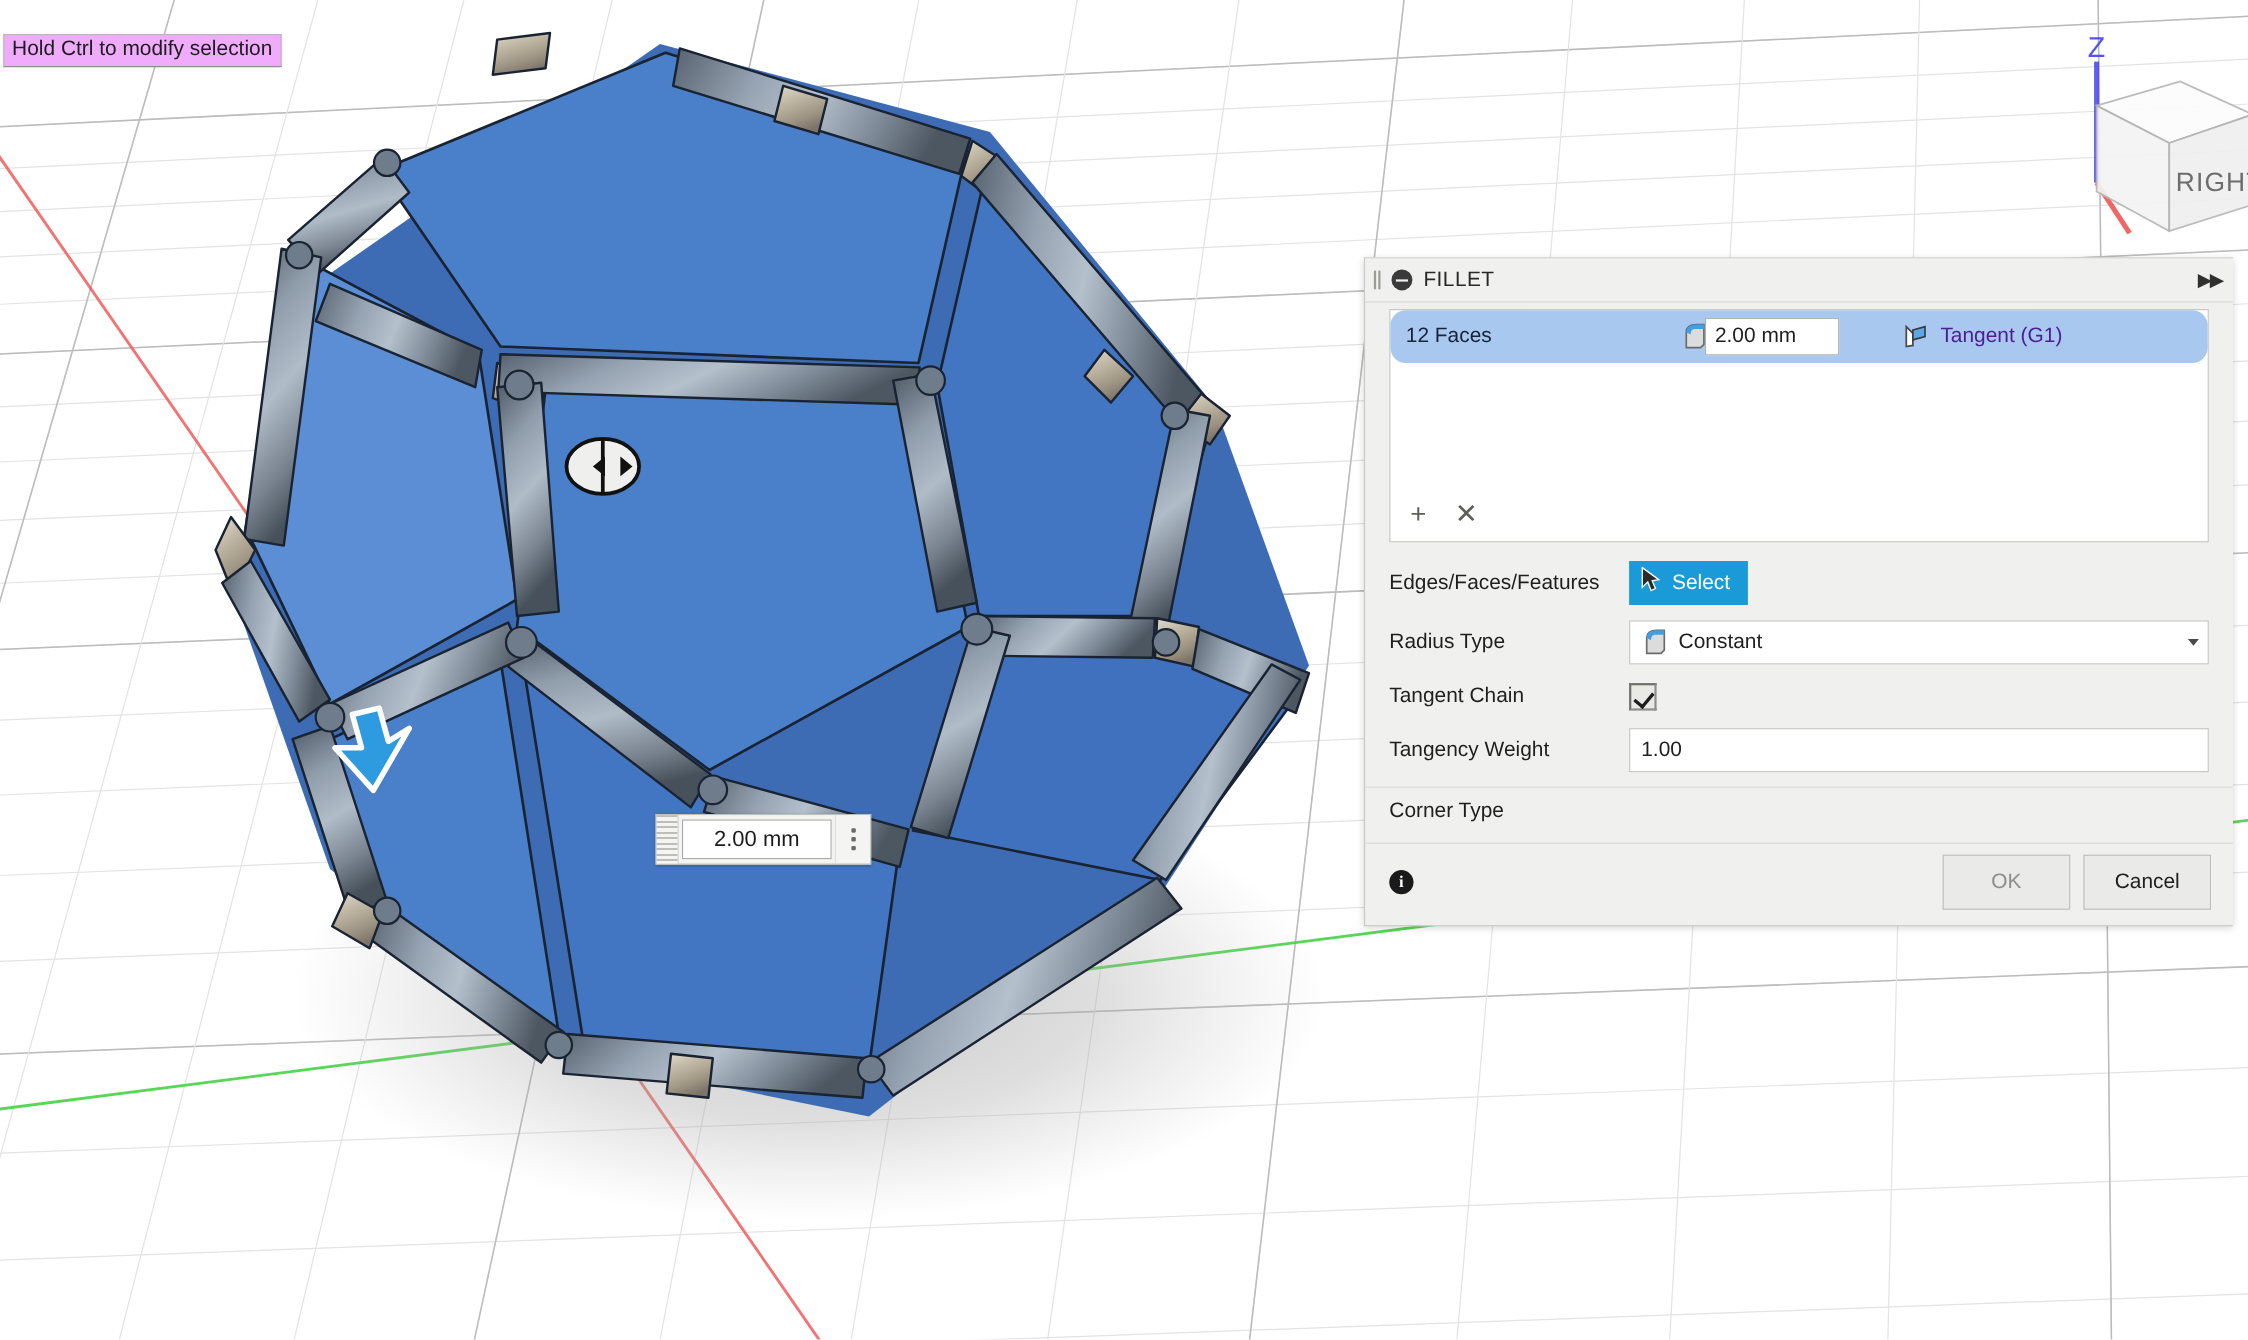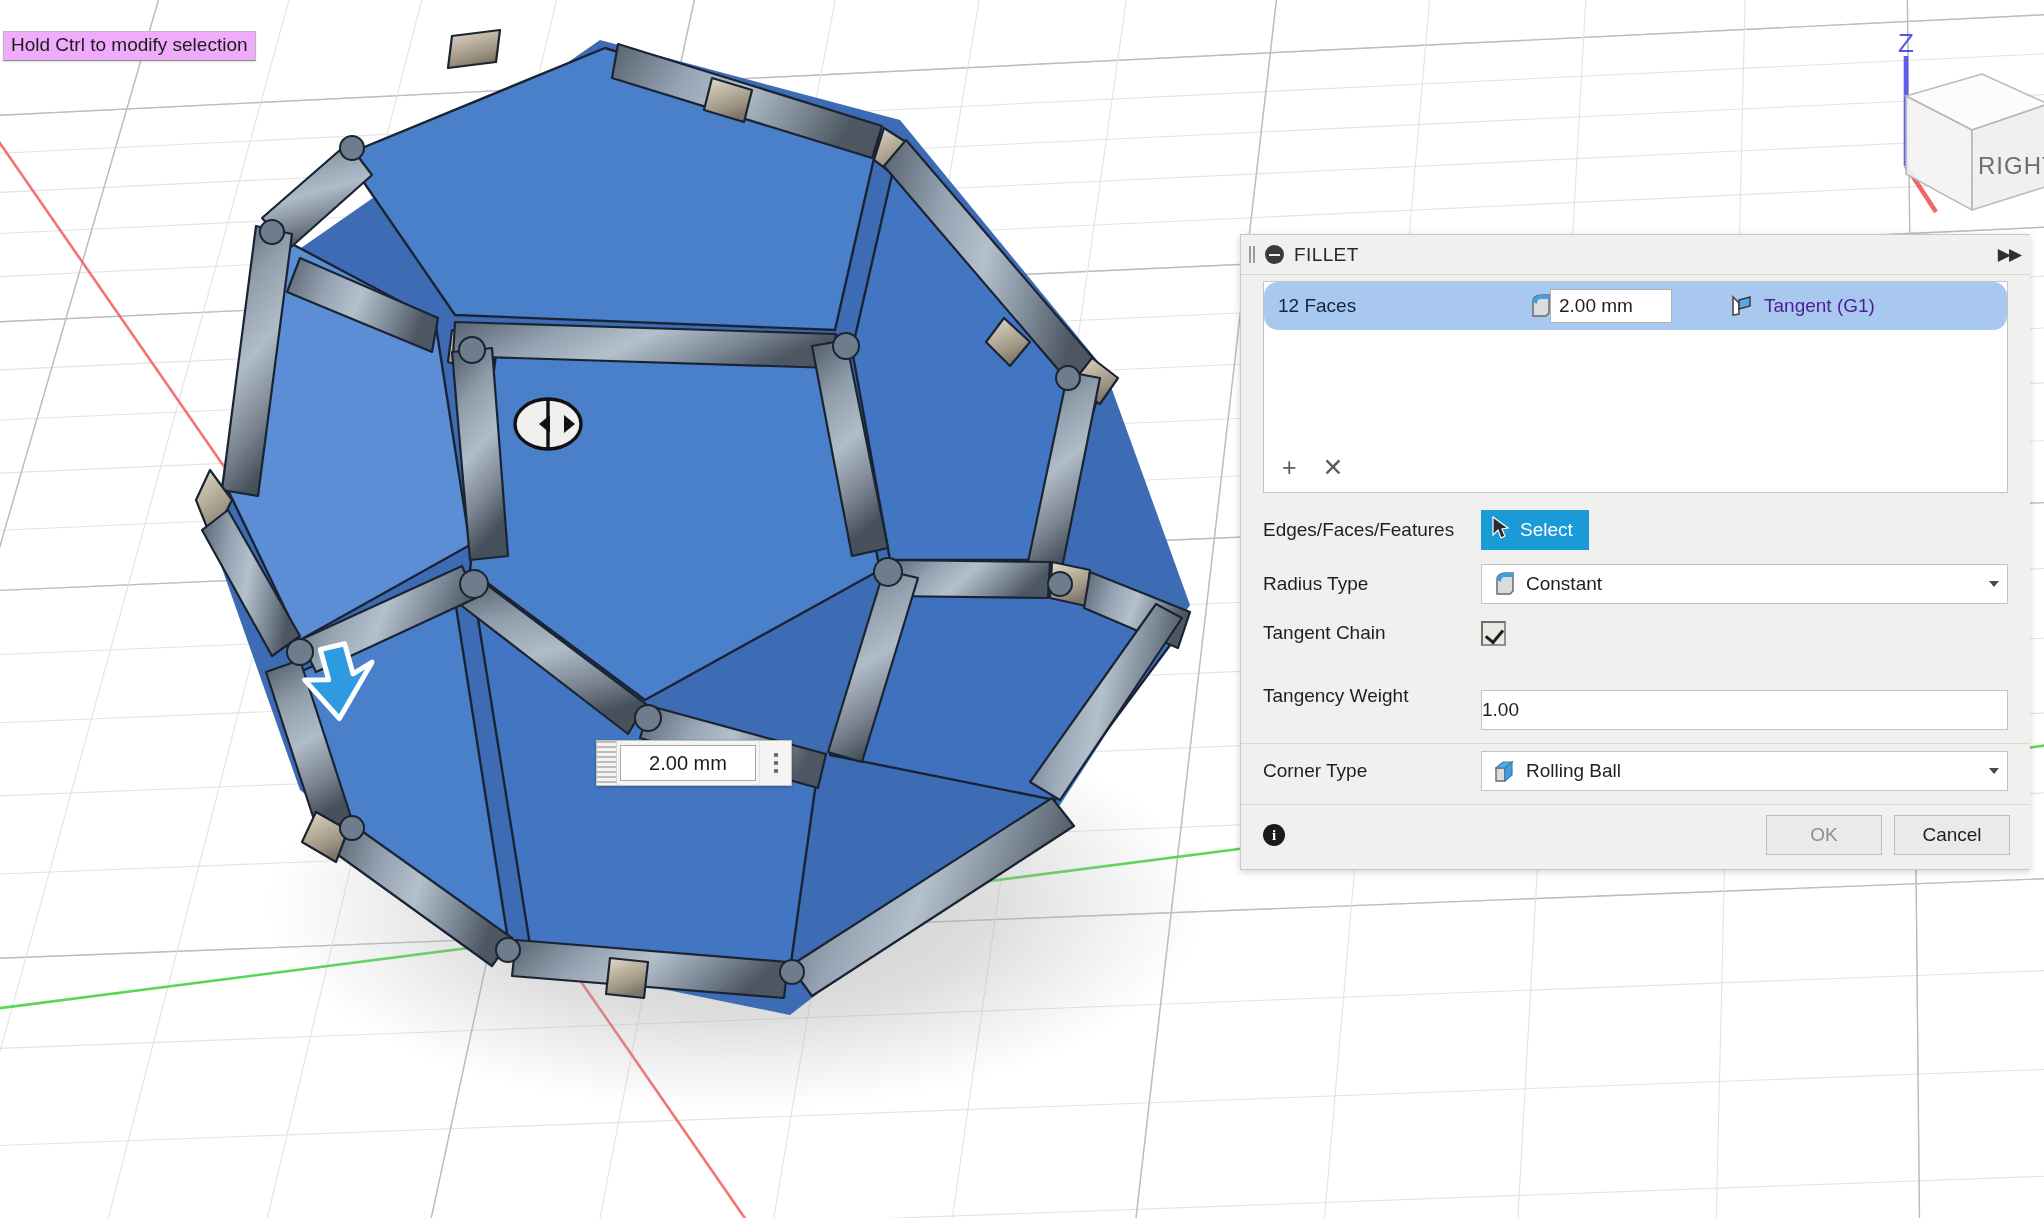--- a/index.html
+++ b/index.html
@@ -241,41 +241,41 @@
     border-width: 0 3px 3px 0;
     transform: rotate(40deg);
   }
 
   .txtfield {
     flex: 1 1 auto;
     height: 40px;
     background: #ffffff;
     border: 1px solid #c3c3bf;
     display: flex; align-items: center;
+    padding-left: 10px;
     font-size: 19px;
-    margin-top: 28px;
   }
 
   .divider { height: 1px; background: #d8d8d4; margin: 6px 0 0 0; }
 
   #fl-footer {
     display: flex; align-items: center;
     padding: 10px 20px 14px 22px;
     border-top: 1px solid #d8d8d4;
     margin-top: 6px;
   }
   .infoico {
     width: 22px; height: 22px; border-radius: 50%;
     background: #1a1a1a; color: #ffffff;
     font-size: 15px; font-weight: bold;
     display: flex; align-items: center; justify-content: center;
     font-family: "Liberation Serif", serif;
   }
   .btn {
-    min-width: 116px; height: 40px;
+    min-width: 116px; height: 50px;
     border: 1px solid #bdbdb9;
     background: #eaeae8;
     display: flex; align-items: center; justify-content: center;
     font-size: 19px;
   }
   #btn-ok { margin-left: auto; color: #8e8e8a; }
   #btn-cancel { margin-left: 12px; color: #1f1f1f; }
 </style>
 </head>
 <body>
@@ -578,31 +578,20 @@
 
       <div class="row">
         <span class="lab">Tangency Weight</span>
         <span class="txtfield">1.00</span>
       </div>
 
       <div class="divider"></div>
 
       <div class="row">
         <span class="lab">Corner Type</span>
-        <div class="combo">
-          <span class="ico-corner">
-            <svg width="26" height="26" viewBox="0 0 26 26">
-              <path d="M4,10 L4,23 L13,23 L13,10 Z" fill="#dcdcdc" stroke="#6a6a6a" stroke-width="1.4"></path>
-              <path d="M4,10 L11,4 L20,4 L13,10 Z" fill="#5aa9e6" stroke="#3a7ea8" stroke-width="1.2"></path>
-              <path d="M13,10 L20,4 L20,17 L13,23 Z" fill="#3f9fe0" stroke="#3a7ea8" stroke-width="1.2"></path>
-            </svg>
-          </span>
-          <span class="cap">Rolling Ball</span>
-          <span class="caret"></span>
-        </div>
       </div>
 
       <div id="fl-footer">
         <span class="infoico">i</span>
         <span class="btn" id="btn-ok">OK</span>
         <span class="btn" id="btn-cancel">Cancel</span>
       </div>
 
     </div>
   </div>

